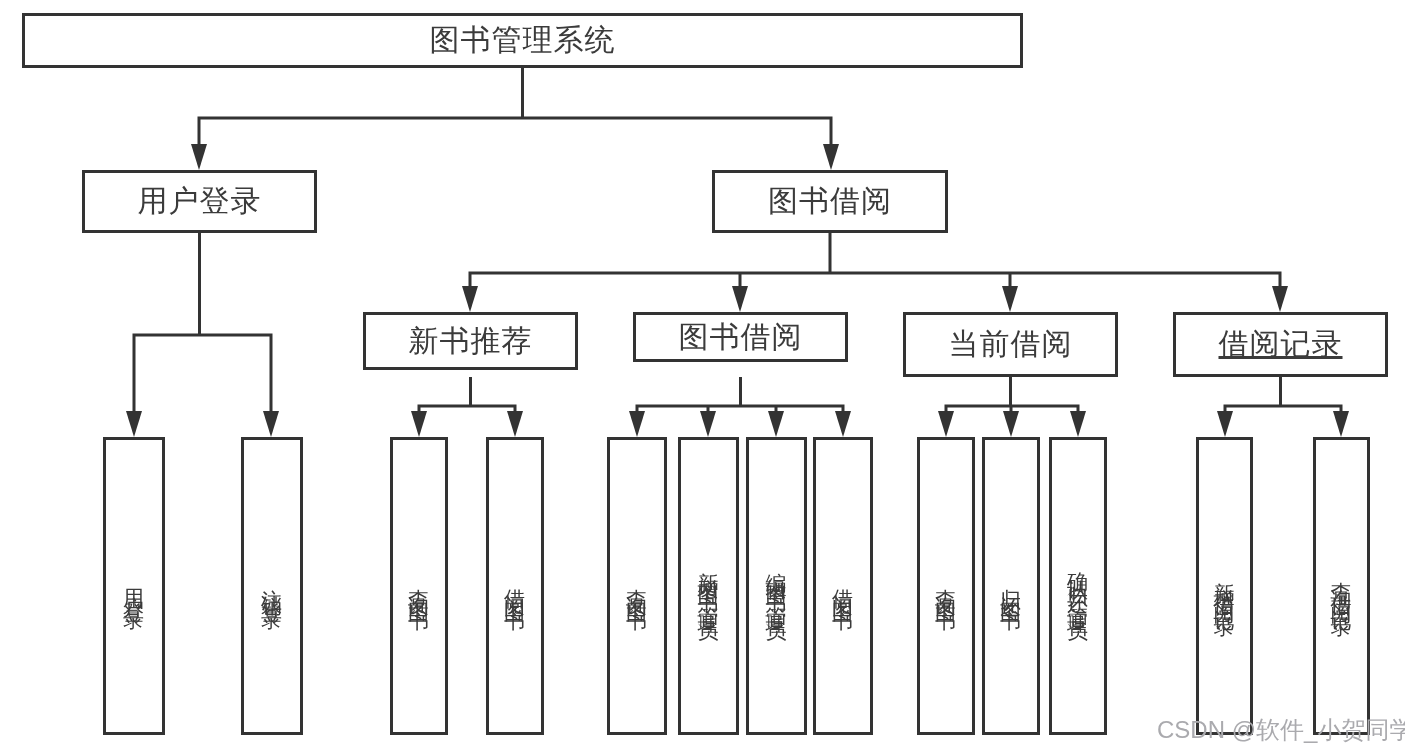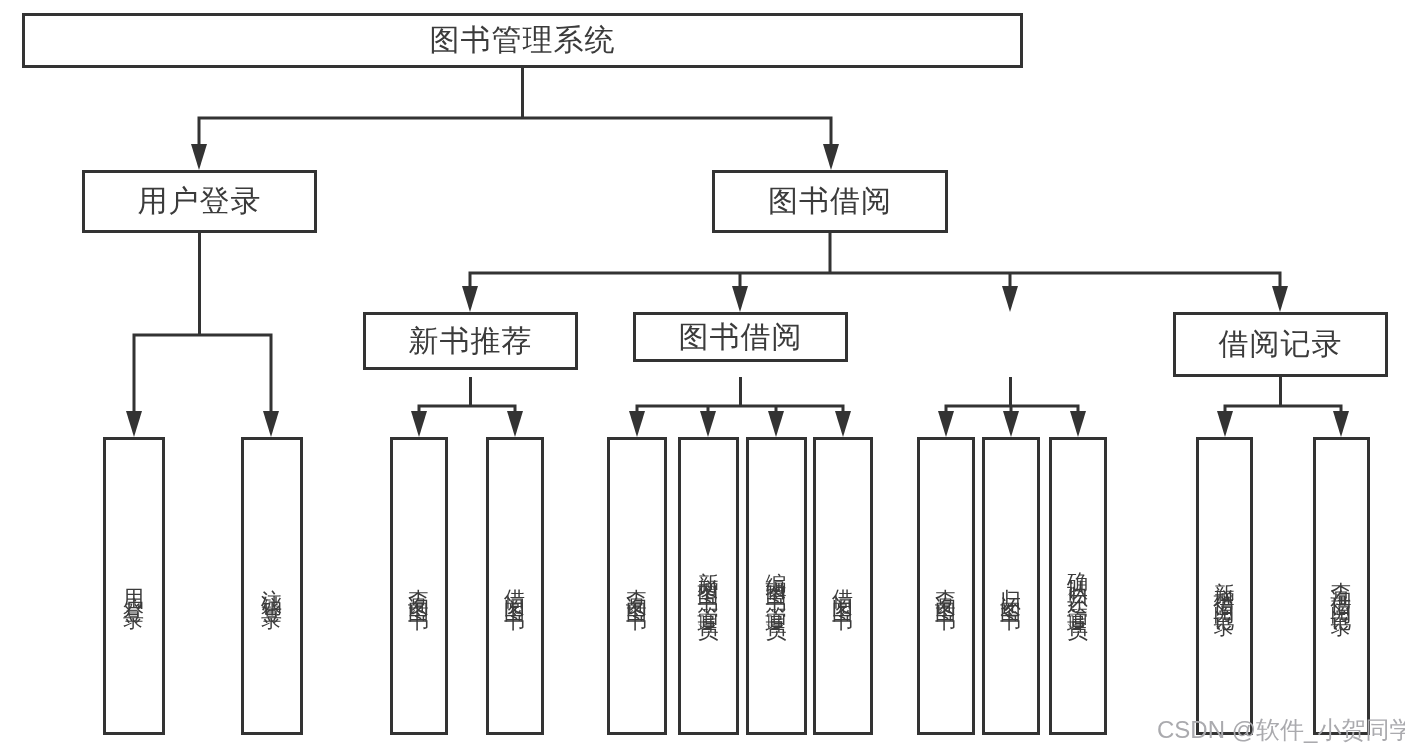--- a/index.html
+++ b/index.html
@@ -32,21 +32,21 @@
   }
   
   #n-root{left:22px;top:13px;width:1001px;height:55px;}
   
   #n-login{left:82px;top:170px;width:235px;height:63px;}
   #n-mgmt{left:712px;top:170px;width:236px;height:63px;}
   
   #n-nb{left:363px;top:312px;width:215px;height:58px;}
   #n-bb{left:633px;top:312px;width:215px;height:50px;align-items:center;}
   #n-cb{left:903px;top:312px;width:215px;height:65px;}
-  #n-br{left:1173px;top:312px;width:215px;height:65px;}
+  #n-br{left:1173px;top:312px;width:215px;height:65px;text-decoration:underline;}
   
   #lf-login {left:103px;width:62px;}
   #lf-logout{left:241px;width:62px;}
   #lf-nb1{left:390px;width:58px;}
   #lf-nb2{left:486px;width:58px;}
   #lf-bb1{left:607px;width:60px;}
   #lf-bb2{left:678px;width:61px;}
   #lf-bb3{left:746px;width:61px;}
   #lf-bb4{left:813px;width:60px;}
   #lf-cb1{left:917px;width:58px;}
@@ -115,20 +115,23 @@
   <div class="box" id="n-mgmt">
     <span class="hlabel">图书借阅</span>
   </div>
 
   <div class="box" id="n-nb">
     <span class="hlabel">新书推荐</span>
   </div>
   <div class="box" id="n-bb">
     <span class="hlabel">图书借阅</span>
   </div>
+  <div class="box" id="n-cb">
+    <span class="hlabel">当前借阅</span>
+  </div>
   <div class="box" id="n-br">
     <span class="hlabel">借阅记录</span>
   </div>
 
   <div class="box vbox" id="lf-login">
     <span class="vtext">用户登录</span>
   </div>
   <div class="box vbox" id="lf-logout">
     <span class="vtext">注销登录</span>
   </div>

